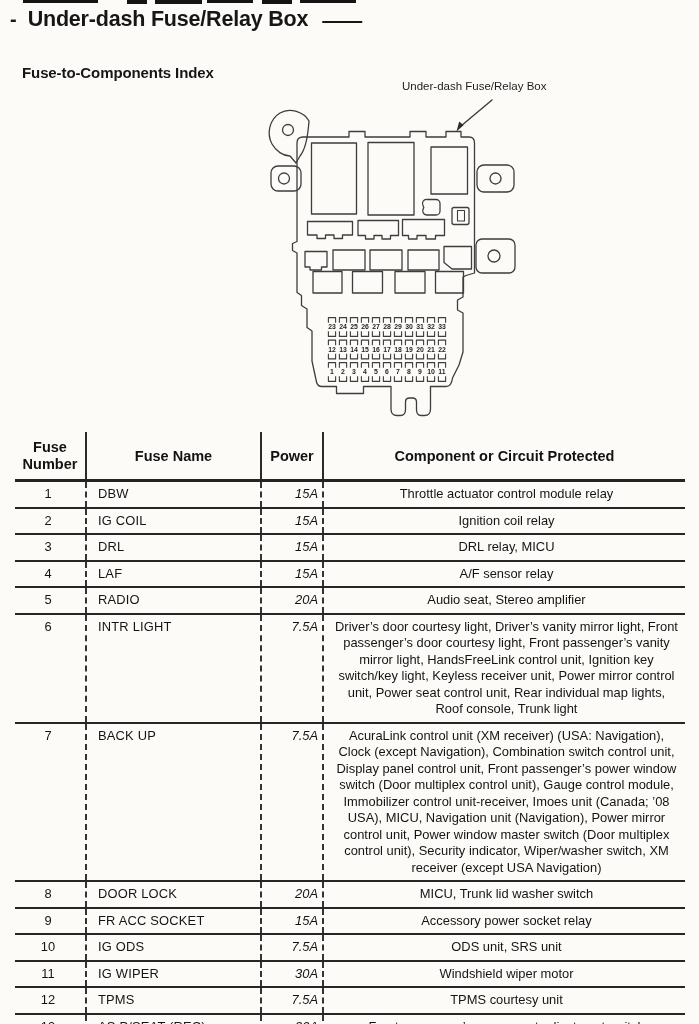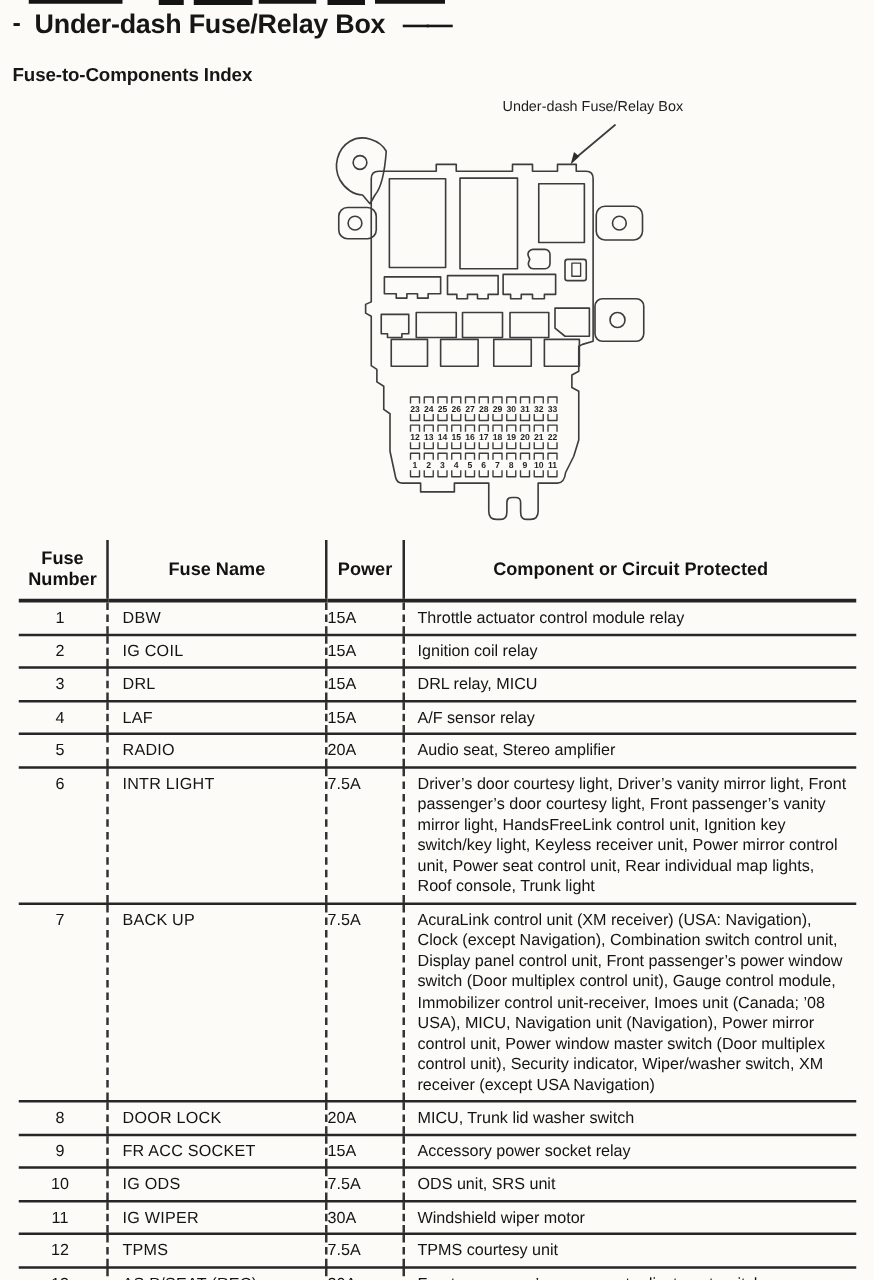--- a/index.html
+++ b/index.html
@@ -8,21 +8,21 @@
     background:#fcfbf8; overflow:hidden;
     font-family:"Liberation Sans", sans-serif; color:#161616;
   }
   .artifact { position:absolute; background:#141414; }
 
   
   .title-row { position:absolute; left:10px; top:7px; display:flex; align-items:center; }
   .title-dash-pre { font-weight:bold; font-size:20px; margin-right:11px; }
   .page-title { margin:0; font-size:21.5px; font-weight:bold; letter-spacing:-0.2px; white-space:nowrap; }
   .title-dash-suf { font-weight:bold; font-size:21px; margin-left:14px; letter-spacing:-2px; }
-  .page-subtitle { position:absolute; left:10px; top:52px; margin:0; font-size:15px; font-weight:bold; letter-spacing:-0.1px; }
+  .page-subtitle { position:absolute; left:10px; top:52px; margin:12px; font-size:15px; font-weight:bold; letter-spacing:-0.1px; }
 
   
   .diagram-svg { position:absolute; left:0; top:0; width:699px; height:432px; }
   .callout-label { position:absolute; left:402px; top:80px; font-size:11.5px; color:#1e1e1e; white-space:nowrap; }
   .ln { fill:none; stroke:#3d3d3d; stroke-width:1.3; stroke-linejoin:round; stroke-linecap:round; }
   .ln-thin { fill:none; stroke:#3d3d3d; stroke-width:1.1; stroke-linejoin:round; }
   .fuse-num { fill:#1f1f1f; font-size:6.9px; font-weight:bold; text-anchor:middle; }
 
   
   .fuse-table {
@@ -41,22 +41,22 @@
   .fuse-table th:not(:last-child) { border-right:2px solid #2a2a2a; }
   .fuse-table td {
     font-size:12.9px; line-height:16.5px; vertical-align:top;
     padding:4px 4px 4px 0; color:#141414;
   }
   .fuse-table tbody td:not(:last-child) { border-right:2px dashed #333333; }
   .fuse-table tbody tr { border-bottom:2px solid #262626; }
   .fuse-table tbody tr:last-child { border-bottom:0; }
   td.c-num  { text-align:center; }
   td.c-name { padding-left:11px; letter-spacing:0.2px; }
-  td.c-amps { text-align:left; }
-  td.c-comp { padding-left:10px; padding-right:6px; }
+  td.c-amps { text-align:right;font-style:italic; }
+  td.c-comp { padding-left:10px; padding-right:6px;text-align:center; }
 </style>
 </head>
 <body>
 
 <div class="page">
 
   <div class="artifact" style="left:23px;top:0;width:75px;height:3px"></div>
   <div class="artifact" style="left:127px;top:0;width:20px;height:4px"></div>
   <div class="artifact" style="left:155px;top:0;width:47px;height:4px"></div>
   <div class="artifact" style="left:207px;top:0;width:46px;height:3px"></div>

